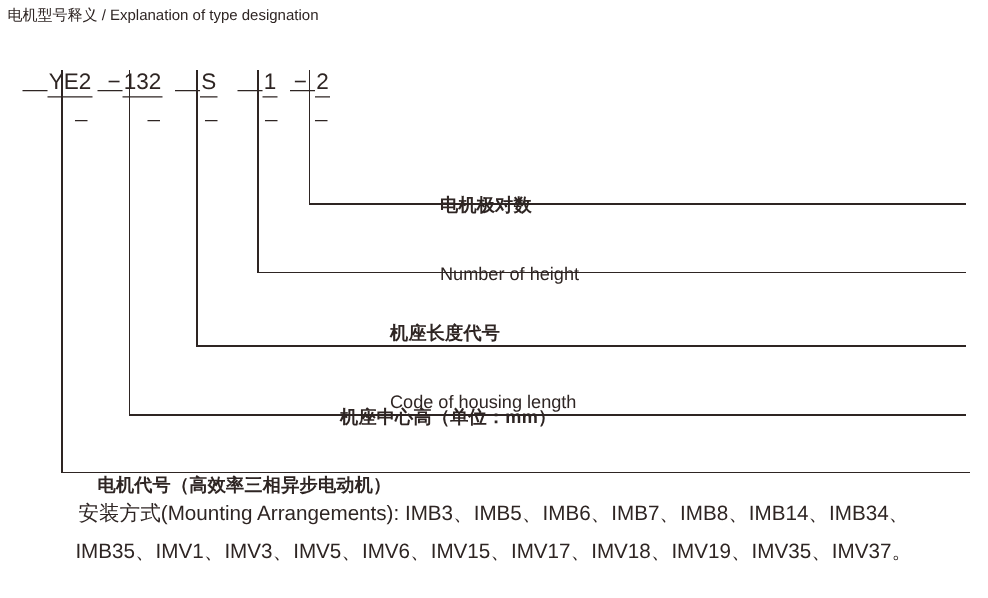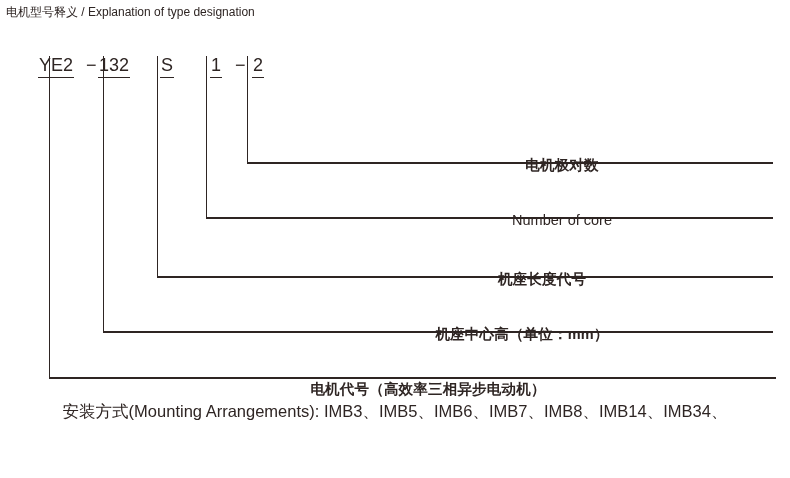--- a/index.html
+++ b/index.html
@@ -34,23 +34,24 @@
     left: 0;
     top: 32px;
     width: 300px;
     height: 26px;
   }
   .code-seg {
     position: absolute;
     top: 0;
     font-size: 18px;
     line-height: 22px;
-    text-align: left;
+    text-align: right;
     white-space: pre;
     color: #2e2523;
+    text-decoration: underline;
   }
   .code-seg .glyph {
     display: inline-block;
     border-bottom: 1.4px solid #2e2523;
     padding: 0 1px 1px 1px;
   }
   .code-dash {
     position: absolute;
     top: 0;
     font-size: 18px;
@@ -65,21 +66,21 @@
     left: 0;
     top: 0;
     width: 790px;
     height: 478px;
     pointer-events: none;
   }
 
   
   .label-block {
     position: absolute;
-    text-align: center;
+    text-align: left;
     white-space: pre;
     color: #2e2523;
   }
   .label-cn {
     font-size: 14.5px;
     line-height: 19px;
     font-weight: 700;
     letter-spacing: 0.2px;
   }
   .label-en {
@@ -150,33 +151,35 @@
     <path d="M157.5 57 L157.5 277 L772 277"></path>
 
     <path d="M103.5 57 L103.5 332 L772 332"></path>
 
     <path d="M49.5 57 L49.5 378 L775 378"></path>
   </g>
 </svg>
 
 <div class="label-block" style="right:18px; top:120px; width:420px;">
   <div class="label-cn">电机极对数</div>
-  <div class="label-en">Number of core</div>
+  <div class="label-en">Number of height</div>
 </div>
 
 <div class="label-block" style="right:18px; top:175px; width:420px;">
 </div>
 
-<div class="label-block" style="right:18px; top:234px; width:460px;">
+<div class="label-block" style="right:18px; top:222px; width:460px;">
   <div class="label-cn">机座长度代号</div>
+  <div class="label-en">Code of housing length</div>
 </div>
 
 <div class="label-block" style="right:18px; top:289px; width:500px;">
   <div class="label-cn">机座中心高（单位：mm）</div>
 </div>
 
 <div class="label-block" style="right:12px; top:344px; width:700px;">
   <div class="label-cn">电机代号（高效率三相异步电动机）</div>
 </div>
 
 <div id="mounting">
   <div class="mount-line">安装方式(Mounting Arrangements): IMB3、IMB5、IMB6、IMB7、IMB8、IMB14、IMB34、</div>
+  <div class="mount-line">IMB35、IMV1、IMV3、IMV5、IMV6、IMV15、IMV17、IMV18、IMV19、IMV35、IMV37。</div>
 </div>
 
 </body></html>

